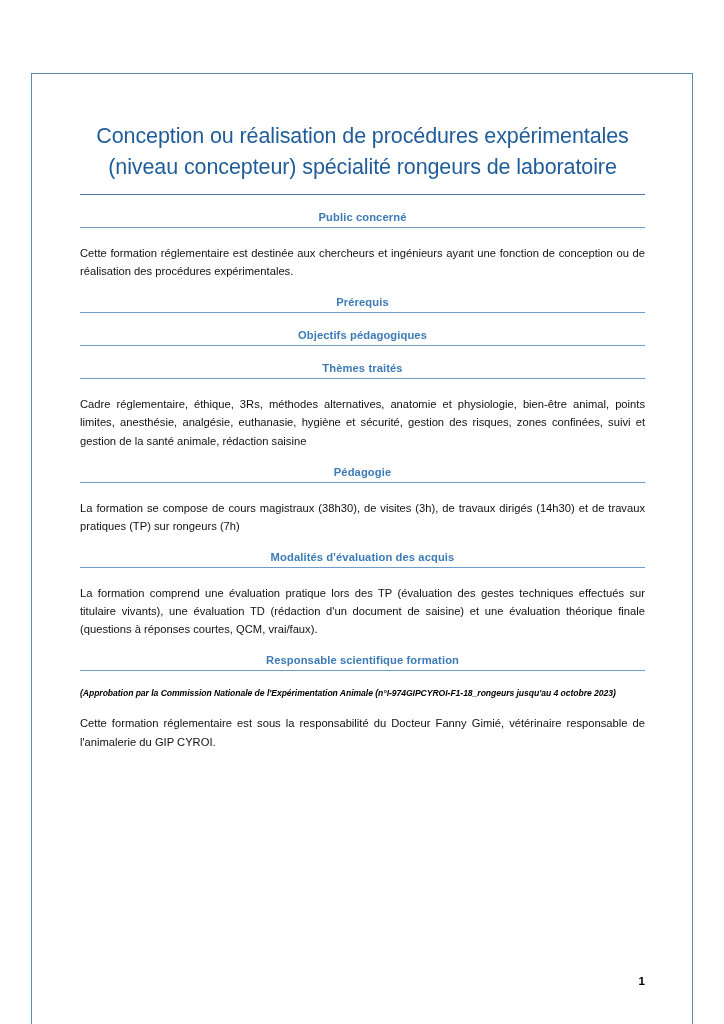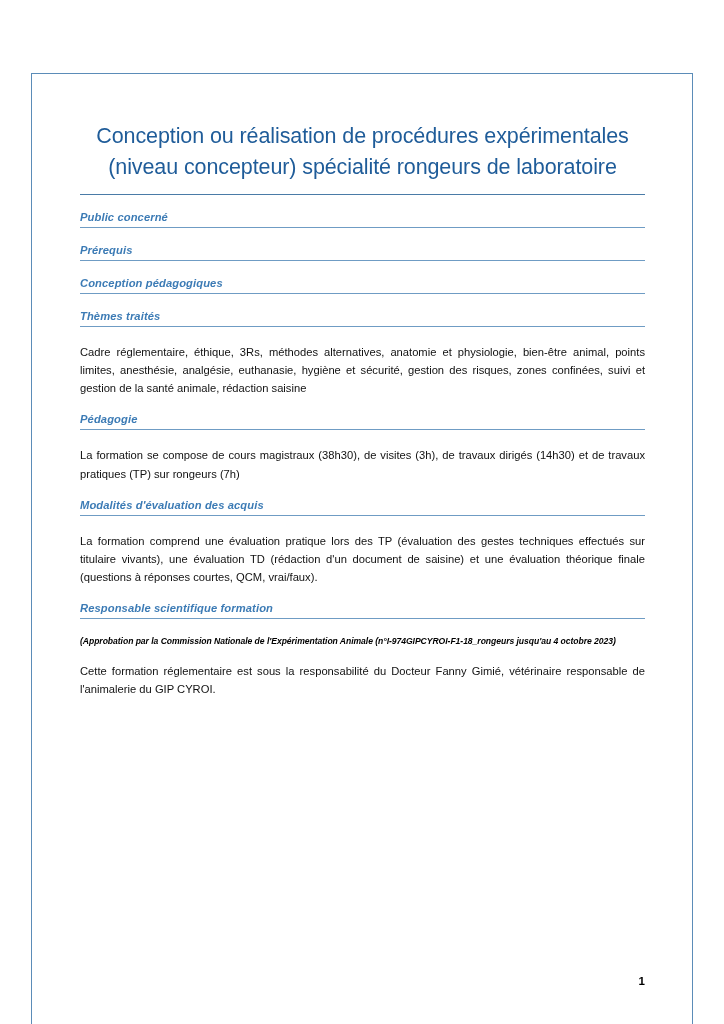--- a/index.html
+++ b/index.html
@@ -52,24 +52,24 @@
     margin-top: 11px;
     margin-bottom: 0;
     width: 100%;
   }
   .section {
     margin-top: 16px;
   }
   .section-head {
     color: #3c7bb5;
     font-size: 11.2px;
-    font-style: italic;
     font-weight: bold;
     letter-spacing: 0.1px;
     padding-bottom: 4px;
+    text-align: center;
   }
   .section-rule {
     border-top: 1px solid #6f9cc4;
     width: 100%;
   }
   .body-text {
     font-size: 11.2px;
     line-height: 1.62;
     text-align: justify;
     margin-top: 16px;
@@ -113,29 +113,30 @@
   <div class="page-border"></div>
 
   <div class="content">
 
     <div class="doc-title">Conception ou réalisation de procédures expérimentales (niveau concepteur) spécialité rongeurs de laboratoire</div>
     <div class="title-rule"></div>
 
     <div class="section">
       <div class="section-head">Public concerné</div>
       <div class="section-rule"></div>
+      <div class="body-text">Cette formation réglementaire est destinée aux chercheurs et ingénieurs ayant une fonction de conception ou de réalisation des procédures expérimentales.</div>
     </div>
 
     <div class="section">
       <div class="section-head">Prérequis</div>
       <div class="section-rule"></div>
     </div>
 
     <div class="section">
-      <div class="section-head">Conception pédagogiques</div>
+      <div class="section-head">Objectifs pédagogiques</div>
       <div class="section-rule"></div>
     </div>
 
     <div class="section">
       <div class="section-head">Thèmes traités</div>
       <div class="section-rule"></div>
       <div class="body-text">Cadre réglementaire, éthique, 3Rs, méthodes alternatives, anatomie et physiologie, bien-être animal, points limites, anesthésie, analgésie, euthanasie, hygiène et sécurité, gestion des risques, zones confinées, suivi et gestion de la santé animale, rédaction saisine</div>
     </div>
 
     <div class="section">

